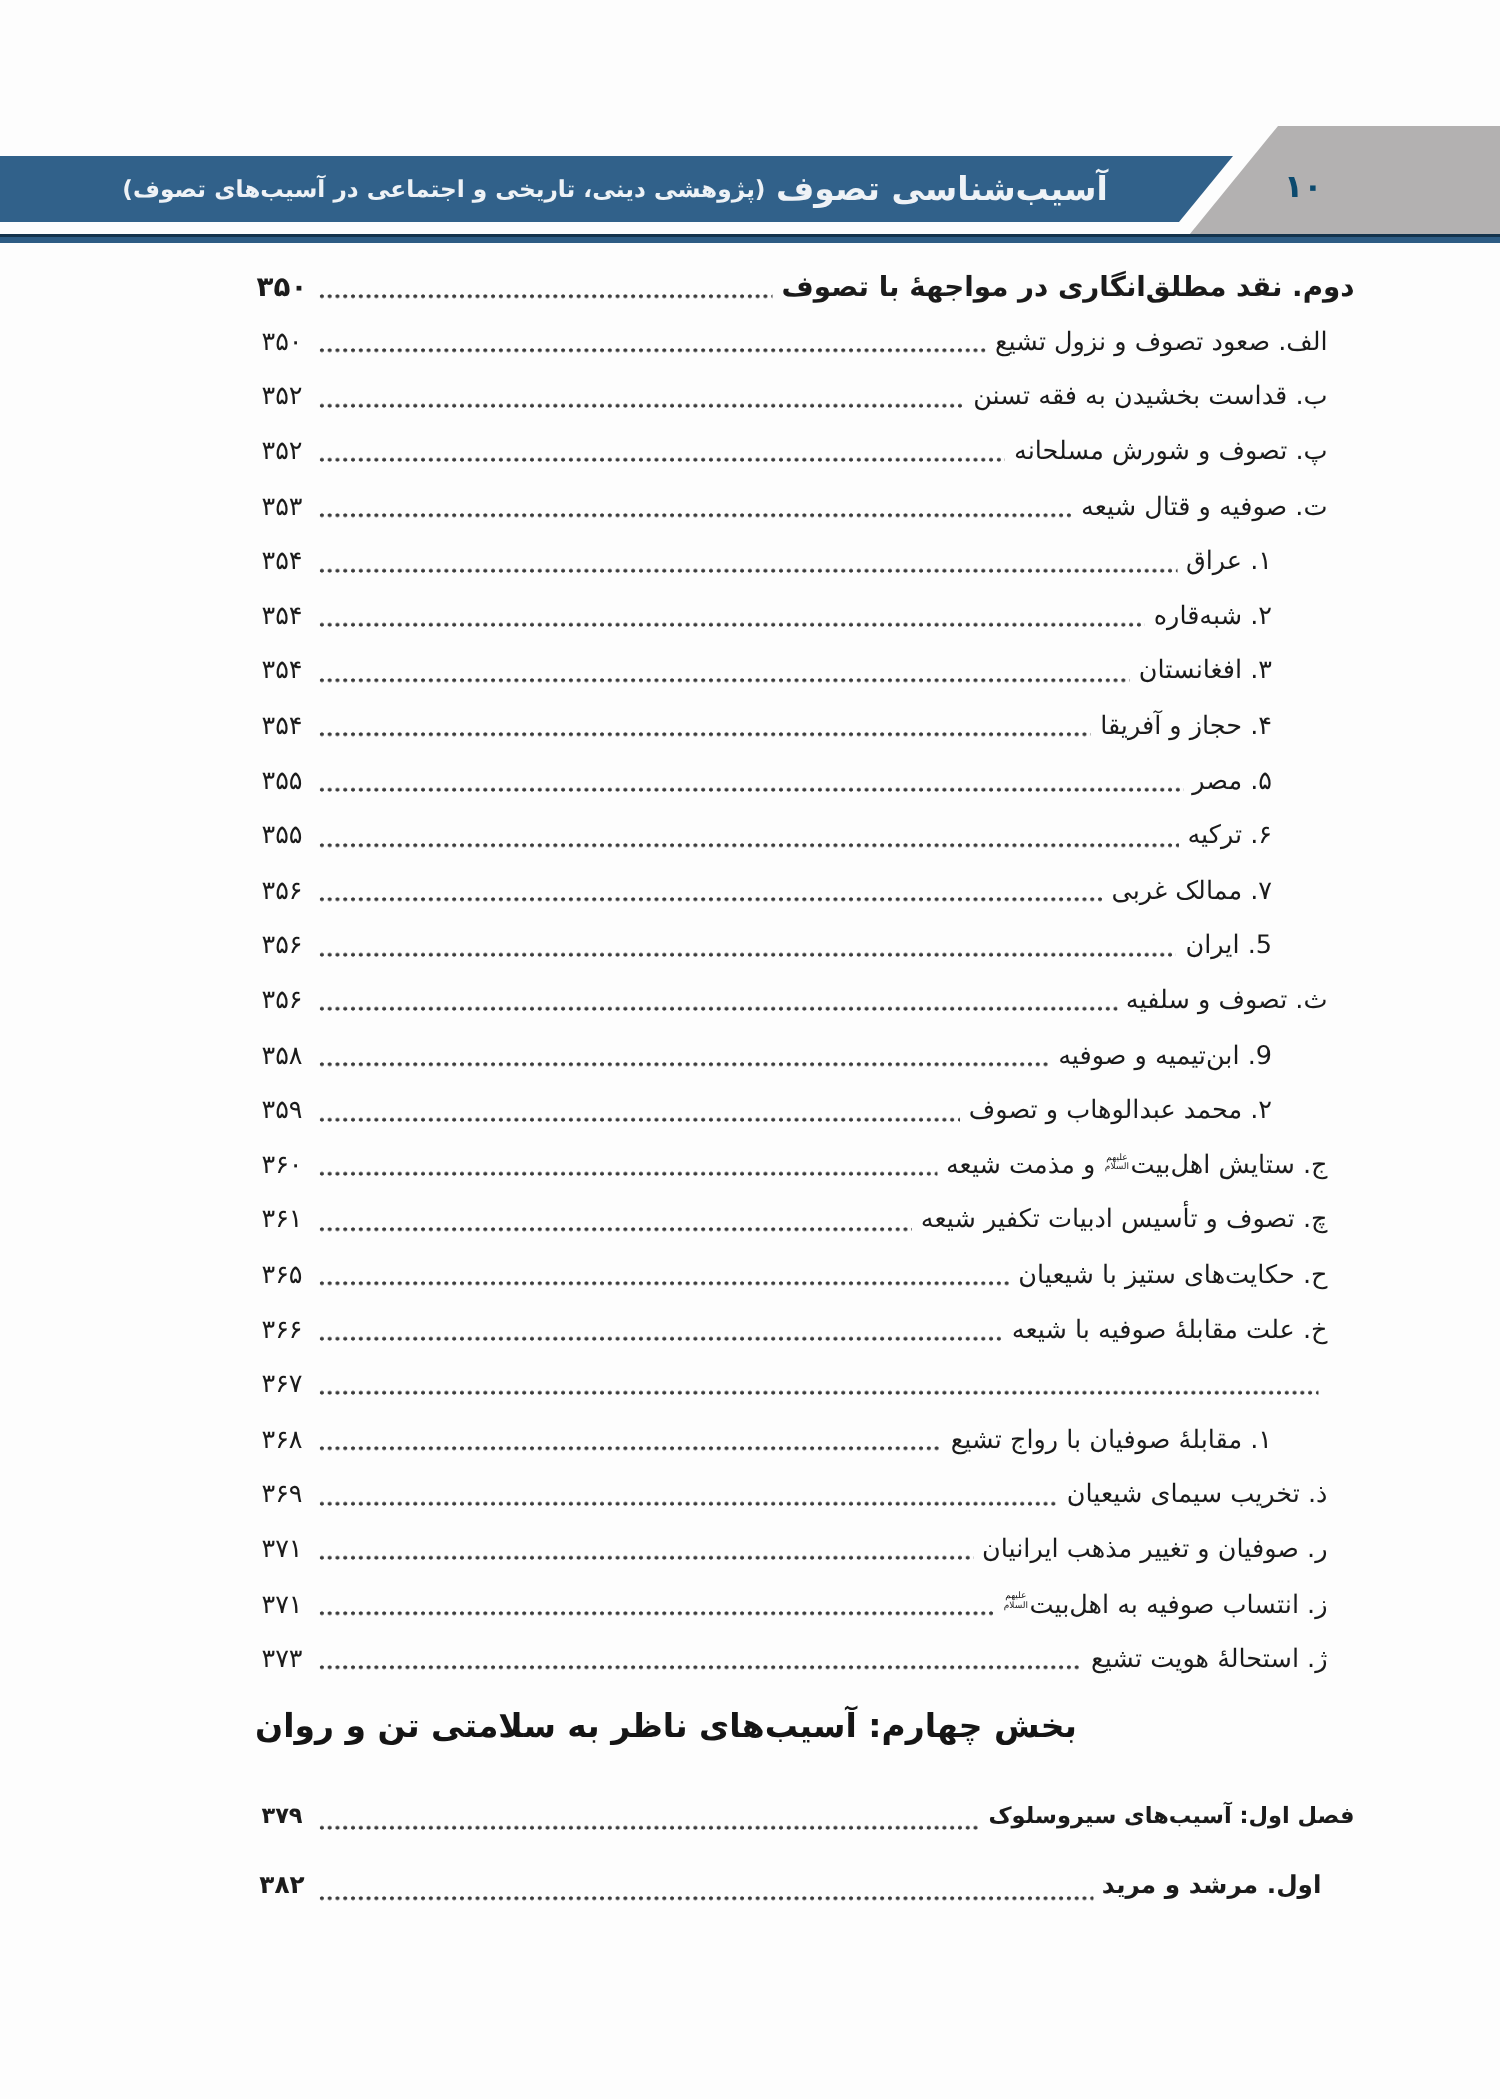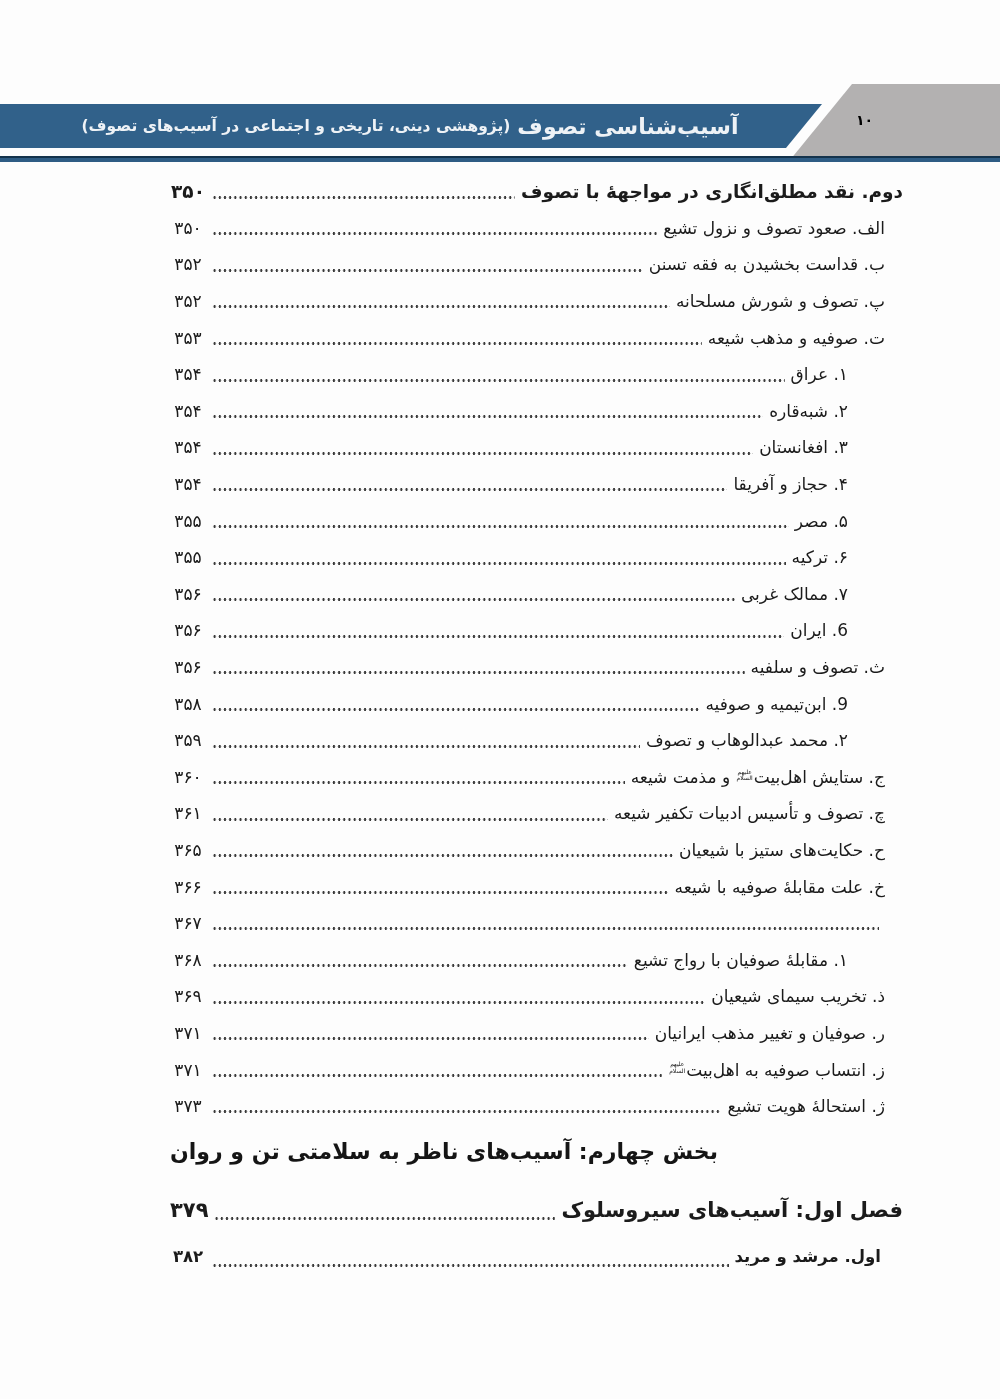--- a/index.html
+++ b/index.html
@@ -8,21 +8,21 @@
     background:#fdfdfd; overflow:hidden; direction:rtl;
     font-family:"DejaVu Sans", sans-serif; color:#1b1b1b;
   }
   
   .gray-tab{
     position:absolute; left:790px; top:84px; width:210px; height:76px;
     clip-path:polygon(62px 0, 100% 0, 100% 100%, 0 100%);
   }
   .page-num{
     position:absolute; left:66px; top:28px;
-    font-size:14px; font-weight:bold; color:#000000; direction:ltr;
+    font-size:21px; font-weight:bold; color:#0c4a6e; direction:ltr;
   }
   .blue-bar{
     position:absolute; left:0; top:104px; width:822px; height:44px;
     clip-path:polygon(0 0, 100% 0, 786px 100%, 0 100%);
   }
   .bar-title{
     position:absolute; left:0; top:104px; width:788px; height:44px;
     display:flex; align-items:center; justify-content:center; gap:7px;
     color:#eef2f6; white-space:nowrap; z-index:2;
   }
@@ -50,21 +50,21 @@
   .pg{min-width:36px; direction:ltr; text-align:center; font-size:17px;}
   .honorific{
     display:inline-block; font-size:6px; line-height:1.05; text-align:center;
     vertical-align:3px; margin:0 1px; font-weight:normal; color:#141414;
   }
   .section-heading{
     margin:2px 0 0 0; height:52px; line-height:52px; text-align:left;
     font-size:22px; font-weight:bold; color:#151515;
   }
   .row.chapter{height:48px; margin-top:8px;}
-  .row.chapter .lbl, .row.chapter .pg{font-weight:bold; font-size:21px;}
+  .row.chapter .lbl, .row.chapter .pg{font-weight:bold; font-size:15px;}
   .row.chapter .dots{margin-bottom:14px;}
   .row.bold-sub{height:44px; padding-right:22px;}
   .row.bold-sub .lbl, .row.bold-sub .pg{font-weight:bold; font-size:16.5px;}
 </style>
 </head>
 <body>
 
 <div class="page">
 
   <div class="gray-tab" style="background: rgb(179, 177, 177);">
@@ -96,21 +96,21 @@
           <span class="lbl"><span>ب. قداست بخشیدن به فقه تسنن</span></span>
           <span class="dots"></span>
           <span class="pg">۳۵۲</span>
         </div>
         <div class="row lvl1">
           <span class="lbl"><span>پ. تصوف و شورش مسلحانه</span></span>
           <span class="dots"></span>
           <span class="pg">۳۵۲</span>
         </div>
         <div class="row lvl1">
-          <span class="lbl"><span>ت. صوفیه و مذهب شیعه</span></span>
+          <span class="lbl"><span>ت. صوفیه و قتال شیعه</span></span>
           <span class="dots"></span>
           <span class="pg">۳۵۳</span>
         </div>
         <div class="row lvl2">
           <span class="lbl"><span>۱. عراق</span></span>
           <span class="dots"></span>
           <span class="pg">۳۵۴</span>
         </div>
         <div class="row lvl2">
           <span class="lbl"><span>۲. شبه‌قاره</span></span>
@@ -136,21 +136,21 @@
           <span class="lbl"><span>۶. ترکیه</span></span>
           <span class="dots"></span>
           <span class="pg">۳۵۵</span>
         </div>
         <div class="row lvl2">
           <span class="lbl"><span>۷. ممالک غربی</span></span>
           <span class="dots"></span>
           <span class="pg">۳۵۶</span>
         </div>
         <div class="row lvl2">
-          <span class="lbl"><span>6. ایران</span></span>
+          <span class="lbl"><span>5. ایران</span></span>
           <span class="dots"></span>
           <span class="pg">۳۵۶</span>
         </div>
         <div class="row lvl1">
           <span class="lbl"><span>ث. تصوف و سلفیه</span></span>
           <span class="dots"></span>
           <span class="pg">۳۵۶</span>
         </div>
         <div class="row lvl2">
           <span class="lbl"><span>9. ابن‌تیمیه و صوفیه</span></span>

